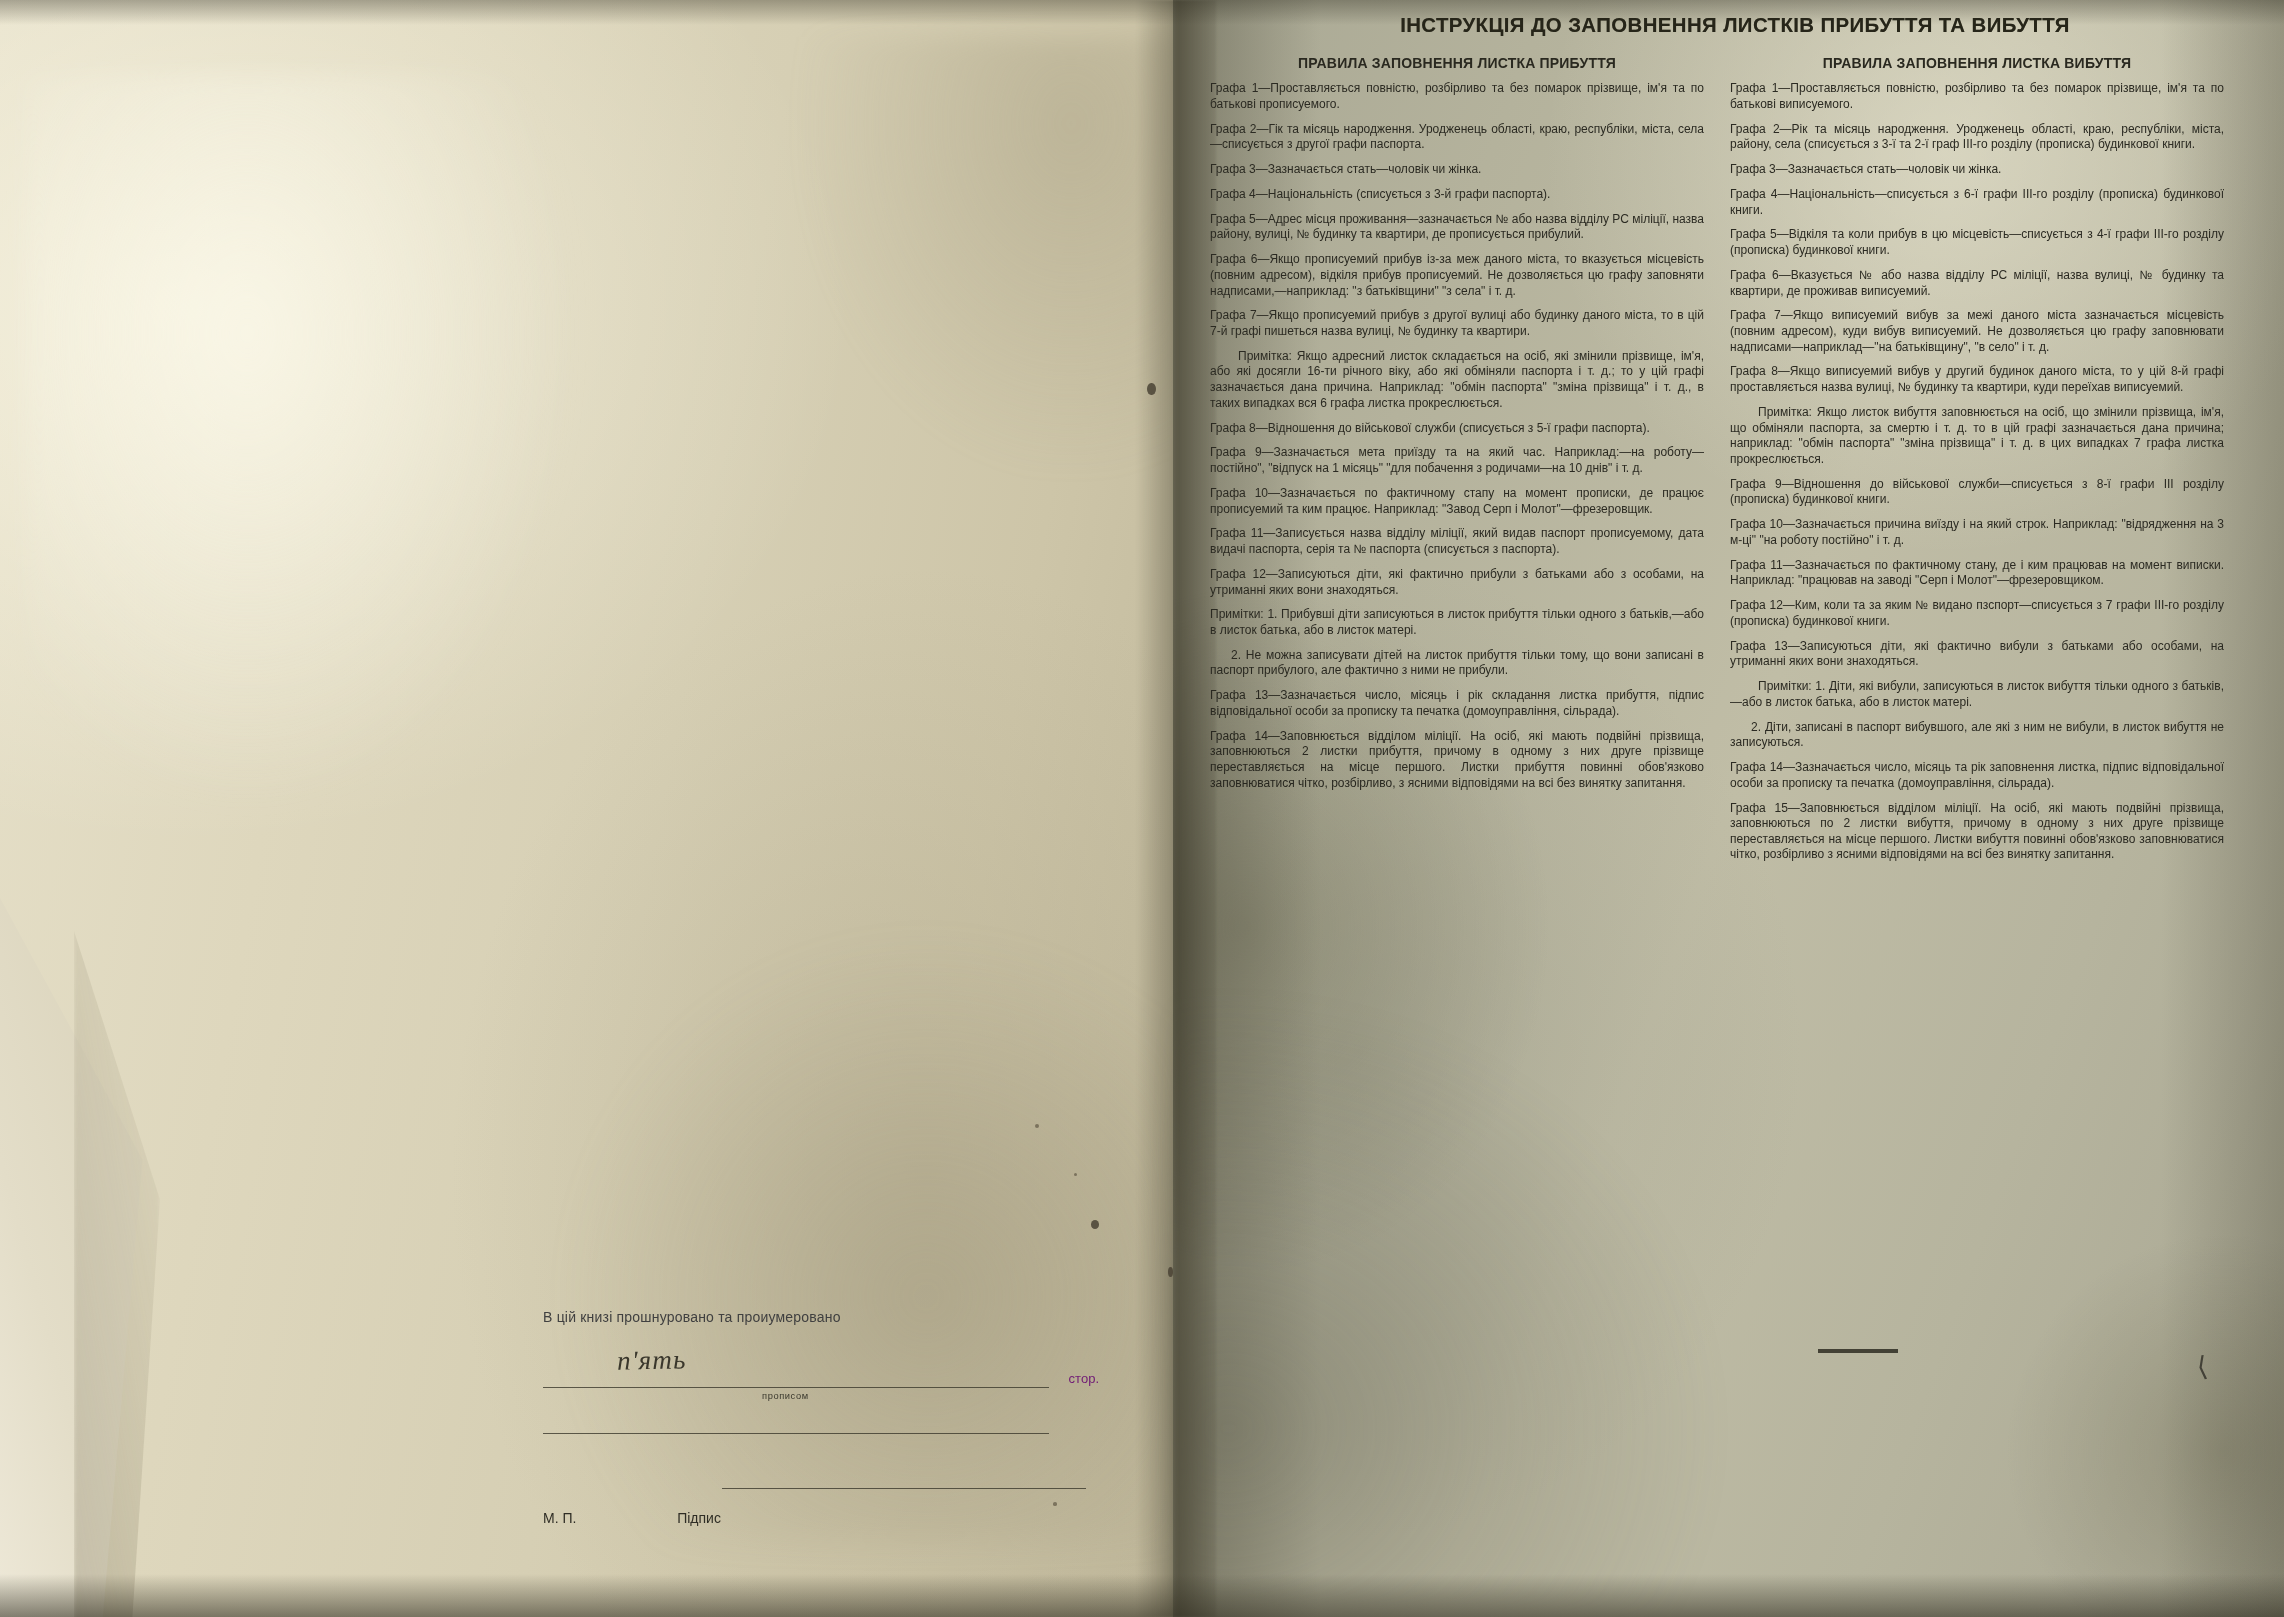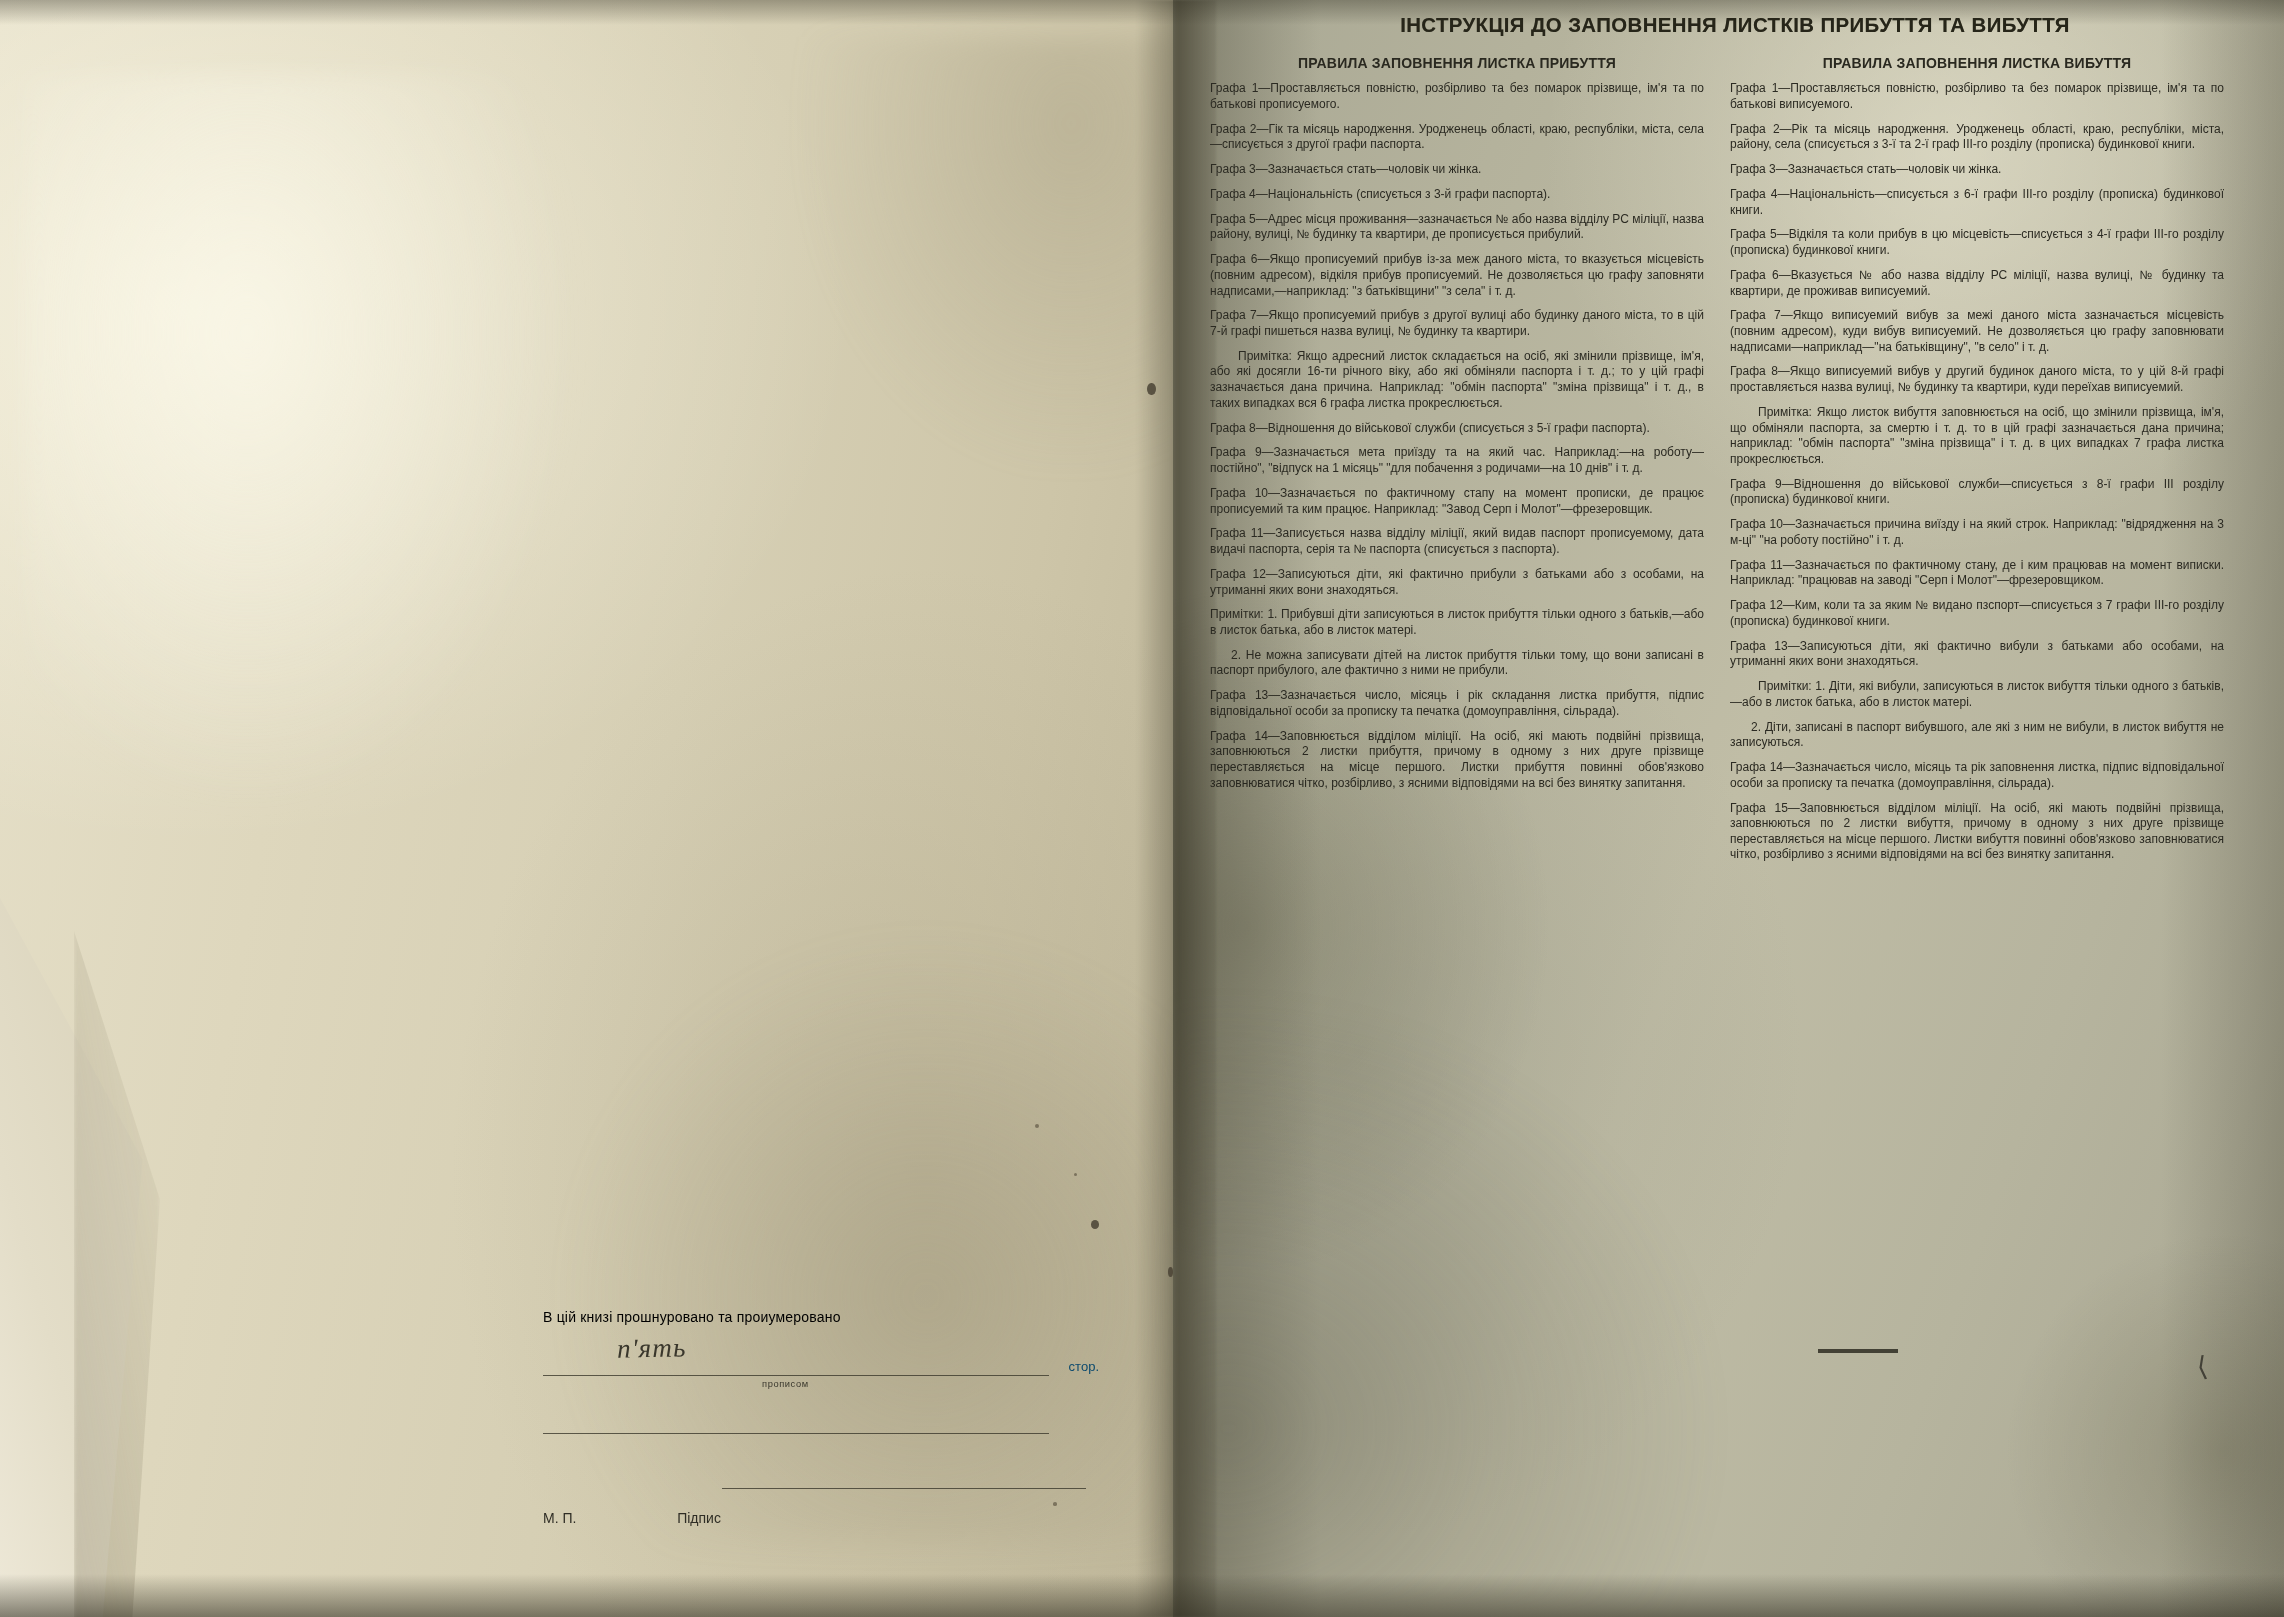--- a/index.html
+++ b/index.html
@@ -181,23 +181,23 @@
   }
 
   
   .footer-block {
     position: absolute;
     left: 543px; top: 1309px;
     width: 556px;
   }
   .footer-line1 {
     font-size: 14px;
-    color: #000000;
+    color: #404040;
     letter-spacing: 0.2px;
-    margin-bottom: 8px;
+    margin-bottom: 20px;
   }
   .hand {
     font-family: "Liberation Serif", serif;
     font-style: italic;
     font-size: 27px;
     color: #3a372c;
     letter-spacing: 1.2px;
     transform: rotate(-1.2deg);
     display: inline-block;
     margin-left: 74px;
@@ -215,21 +215,21 @@
   .sub-label {
     position: absolute;
     font-size: 9.3px;
     letter-spacing: 0.6px;
     color: #3a382d;
   }
   .stor-label {
     position: absolute;
     right: 0;
     font-size: 13px;
-    color: #0c4a6e;
+    color: #701a75;
   }
   .sig-row {
     position: absolute;
     left: 543px; top: 1470px;
     width: 556px;
     font-size: 14px;
     color: #2f2d25;
     margin-top: 40px;
   }
   .sig-rule {

